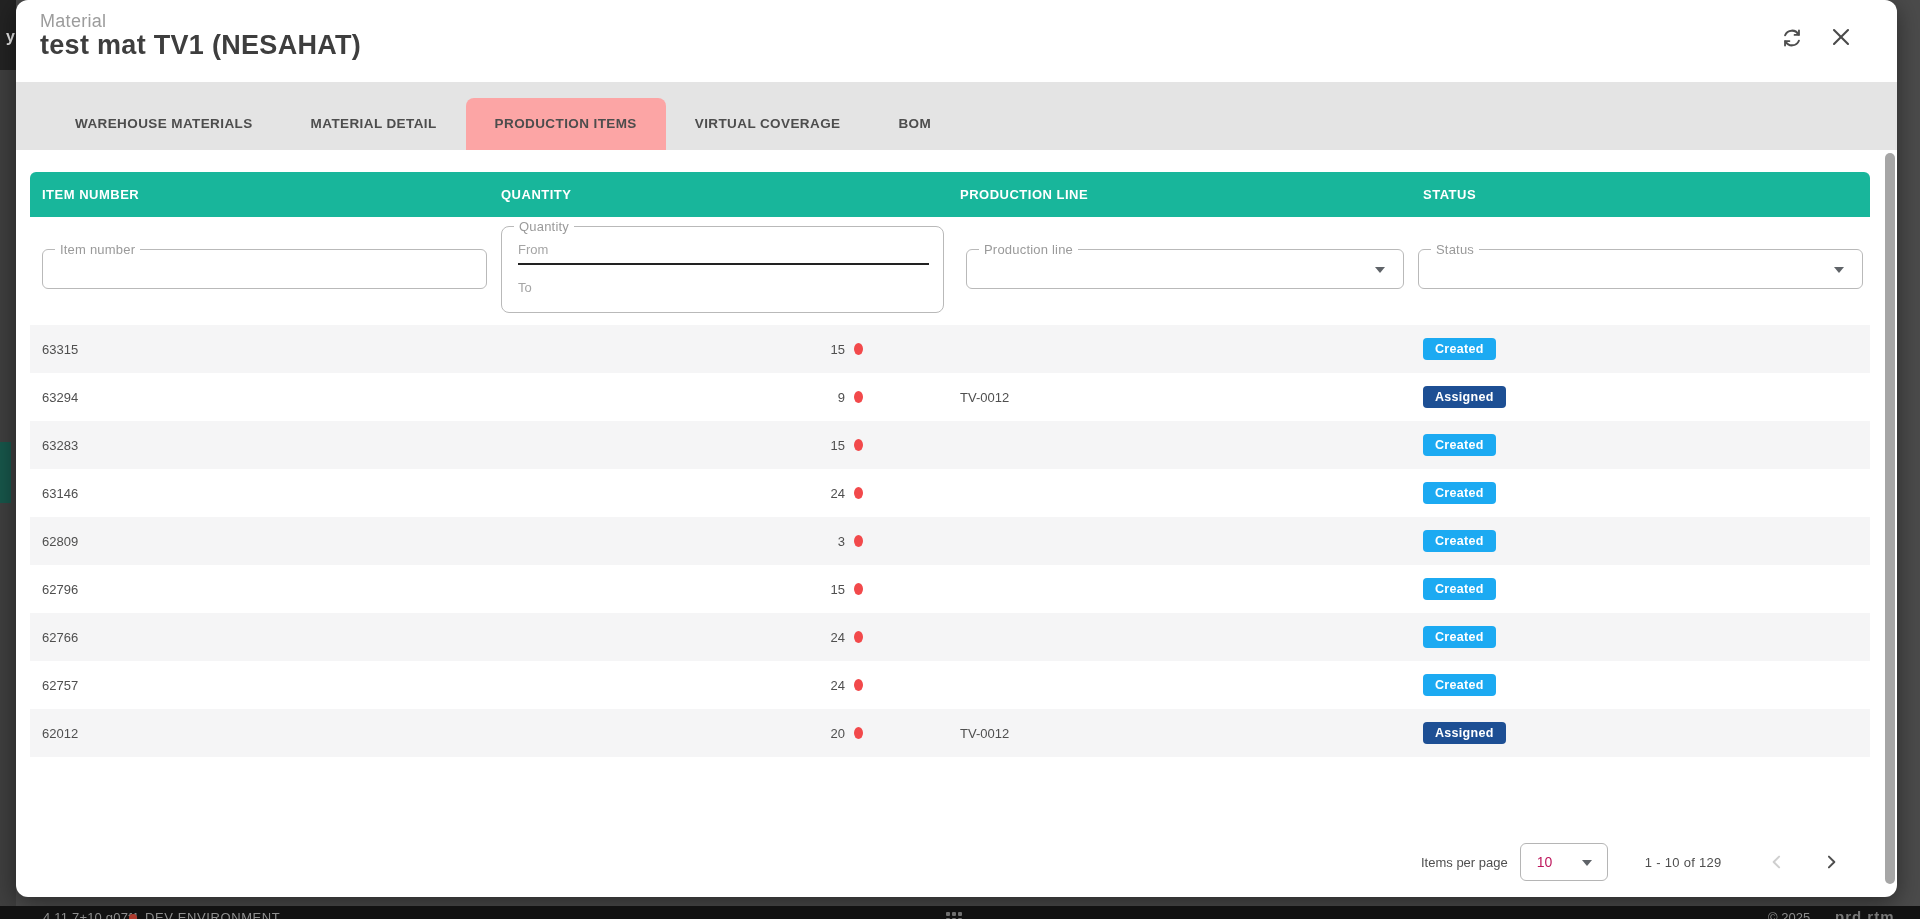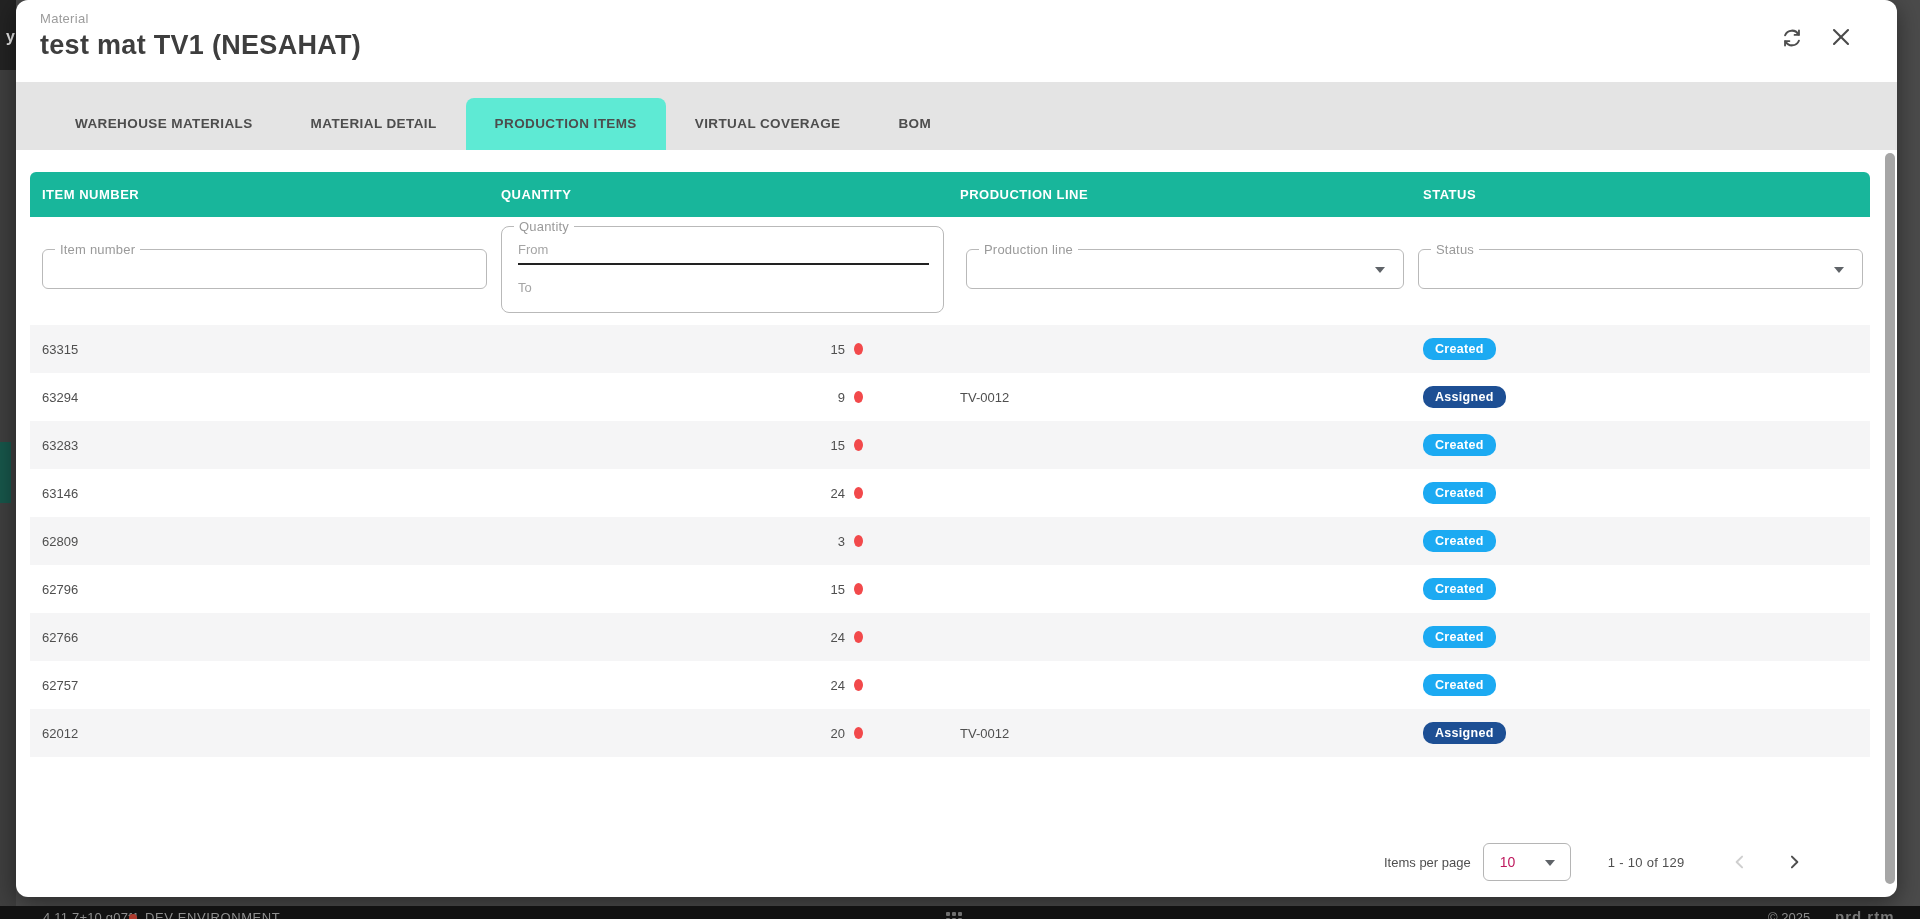--- a/index.html
+++ b/index.html
@@ -27,30 +27,30 @@
   .footer-grid i { background:#6f6f6f; border-radius:1px; }
   .footer-copy { position:absolute; left:1768px; top:0; }
   .footer-brand { position:absolute; left:1835px; top:-2px; font-size:15px; font-weight:bold; color:#787878; letter-spacing:1px; }
 
   
   .modal {
     position:absolute; left:16px; top:0; width:1881px; height:897px;
     background:#ffffff; border-radius:12px; overflow:hidden; z-index:2;
     box-shadow:0 6px 24px rgba(0,0,0,.45);
   }
-  .overline { position:absolute; left:24px; top:11px; font-size:13px; color:#9c9c9c; letter-spacing:.3px; }
+  .overline { position:absolute; left:24px; top:11px; font-size:18px; color:#9c9c9c; letter-spacing:.3px; }
   .dialog-title { position:absolute; left:24px; top:30px; font-size:27px; font-weight:bold; color:#3e3e3e; letter-spacing:.3px; }
   .icon-btn { position:absolute; width:30px; height:30px; background:none; border:none; cursor:pointer; display:flex; align-items:center; justify-content:center; }
   .icon-btn.refresh { left:1761px; top:23px; }
   .icon-btn.close { left:1810px; top:22px; }
 
   
   .tabbar { position:absolute; left:0; top:82px; width:1881px; height:68px; background:#e4e4e4; display:flex; align-items:flex-end; padding-left:30px; }
   .tab { height:52px; line-height:52px; padding:0 29px; font-size:13.5px; font-weight:bold; color:#4d4d4d; letter-spacing:.4px; cursor:pointer; white-space:nowrap; border-radius:8px 8px 0 0; }
-  .tab.active { background:#5eead4; }
+  .tab.active { background:#fca5a5; }
 
   
   .thead {
     position:absolute; left:14px; top:172px; width:1840px; height:45px;
     background:#18b69b; border-radius:6px 6px 0 0;
     display:grid; grid-template-columns:459px 459px 463px 1fr; align-items:center; padding-left:12px;
   }
   .thead span { color:#ffffff; font-size:13px; font-weight:bold; letter-spacing:.5px; }
 
   
@@ -66,24 +66,24 @@
   .flt-prod { left:950px; top:249px; width:438px; height:40px; }
   .flt-status { left:1402px; top:249px; width:445px; height:40px; }
   .caret { position:absolute; right:18px; top:17px; width:0; height:0; border-left:5.5px solid transparent; border-right:5.5px solid transparent; border-top:6px solid #5f6368; }
 
   
   .rows { position:absolute; left:14px; top:325px; width:1840px; }
   .trow { height:48px; display:grid; grid-template-columns:459px 459px 463px 1fr; align-items:center; padding-left:12px; font-size:13px; color:#4f4f4f; cursor:pointer; }
   .trow.alt { background:#f5f5f6; }
   .cell-qty { display:flex; justify-content:flex-end; align-items:center; padding-right:97px; gap:9px; }
   .dot { width:9px; height:12px; border-radius:50%; background:#f2494b; flex:0 0 auto; }
-  .badge { display:inline-block; width:max-content; padding:4px 12px; border-radius:10px; color:#fff; font-size:12.5px; font-weight:bold; letter-spacing:.3px; }
-
-  
-  .pager { position:absolute; left:1368px; top:838px; height:48px; display:flex; align-items:center; font-size:13px; color:#4f4f4f; }
+  .badge { display:inline-block; width:max-content; padding:4px 12px; border-radius:4px; color:#fff; font-size:12.5px; font-weight:bold; letter-spacing:.3px; }
+
+  
+  .pager { position:absolute; left:1405px; top:838px; height:48px; display:flex; align-items:center; font-size:13px; color:#4f4f4f; }
   .pp-select { position:relative; margin-left:12px; width:88px; height:38px; border:1px solid #b5b5b5; border-radius:6px; cursor:pointer; }
   .pp-select .val { position:absolute; left:16px; top:10px; font-size:14px; color:#be185d; }
   .pp-select .caret { right:15px; top:16px; }
   .pager .range { margin-left:37px; letter-spacing:.3px; }
   .pg-btn { background:none; border:none; margin-left:28px; width:26px; height:26px; display:flex; align-items:center; justify-content:center; cursor:pointer; }
   .pg-btn.prev { margin-left:42px; cursor:default; }
 
   
   .scroll-thumb { position:absolute; left:1869px; top:153px; width:10px; height:731px; background:#a6a6a6; border-radius:5px; }
 </style>

